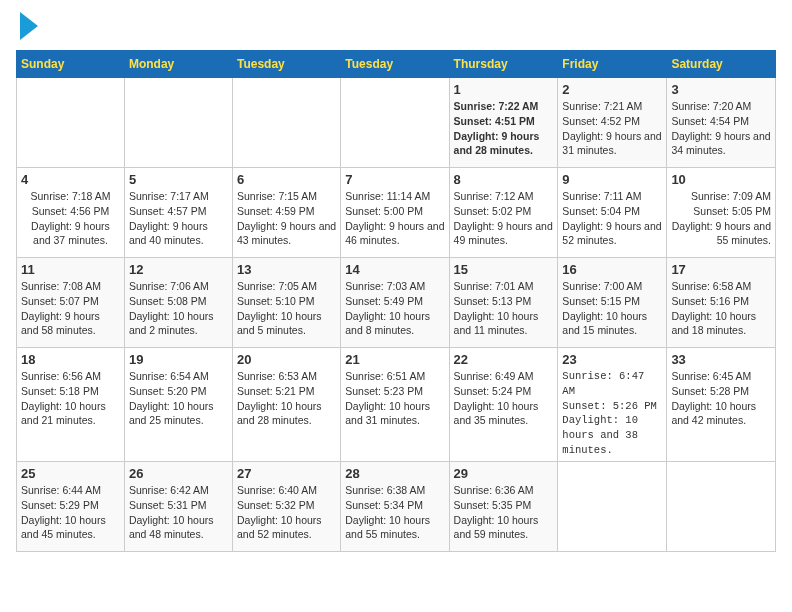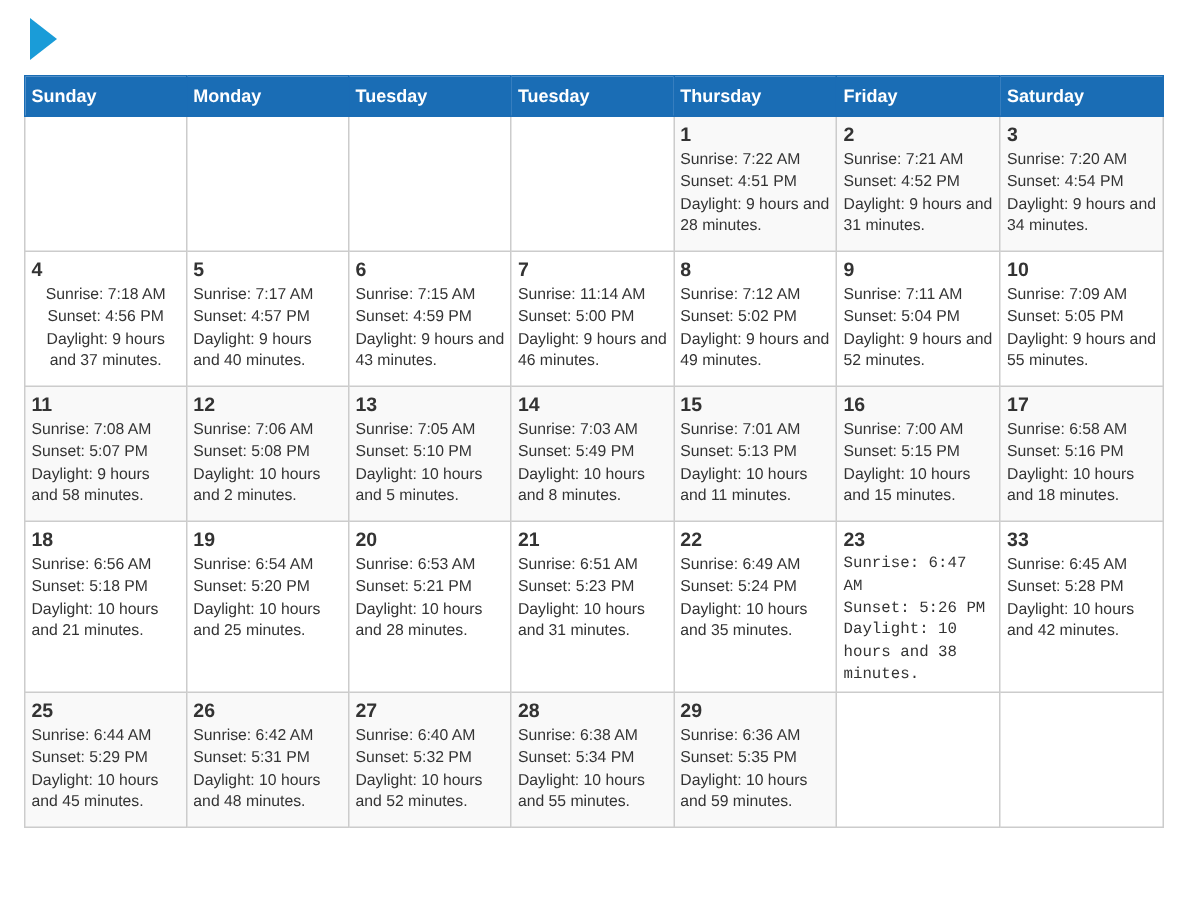--- a/index.html
+++ b/index.html
@@ -51,21 +51,21 @@
       font-weight: bold;
       color: #333;
     }
     table {
       width: 100%;
       border-collapse: collapse;
       font-size: 11px;
     }
     thead tr th {
       background-color: #1a6db5;
-      color: #ffffff;
+      color: #fde047;
       padding: 6px 4px;
       text-align: left;
       font-size: 12px;
       font-weight: bold;
       border: 1px solid #1a6db5;
     }
     tbody tr td {
       border: 1px solid #ccc;
       vertical-align: top;
       padding: 4px;
@@ -123,21 +123,21 @@
       </tr>
   </thead>
   <tbody id="calendar-body">
   <tr>
         <td class="empty-cell"></td>
         <td class="empty-cell"></td>
         <td class="empty-cell"></td>
         <td class="empty-cell"></td>
         <td>
           <div class="day-num">1</div>
-          <div class="day-info" style="white-space: pre-line;">Sunrise: 7:22 AM
+          <div class="day-info" style="white-space: pre-line; font-weight: bold;">Sunrise: 7:22 AM
 Sunset: 4:51 PM
 Daylight: 9 hours and 28 minutes.</div>
         </td>
         <td>
           <div class="day-num">2</div>
           <div class="day-info" style="white-space: pre-line;">Sunrise: 7:21 AM
 Sunset: 4:52 PM
 Daylight: 9 hours and 31 minutes.</div>
         </td>
         <td>
@@ -179,21 +179,21 @@
 Daylight: 9 hours and 49 minutes.</div>
         </td>
         <td>
           <div class="day-num">9</div>
           <div class="day-info" style="white-space: pre-line;">Sunrise: 7:11 AM
 Sunset: 5:04 PM
 Daylight: 9 hours and 52 minutes.</div>
         </td>
         <td>
           <div class="day-num">10</div>
-          <div class="day-info" style="white-space: pre-line;">Sunrise: 7:09 AM
+          <div class="day-info" style="white-space: pre-line; text-align: right;">Sunrise: 7:09 AM
 Sunset: 5:05 PM
 Daylight: 9 hours and 55 minutes.</div>
         </td>
       </tr>
       <tr>
         <td>
           <div class="day-num">11</div>
           <div class="day-info" style="white-space: pre-line;">Sunrise: 7:08 AM
 Sunset: 5:07 PM
 Daylight: 9 hours and 58 minutes.</div>

